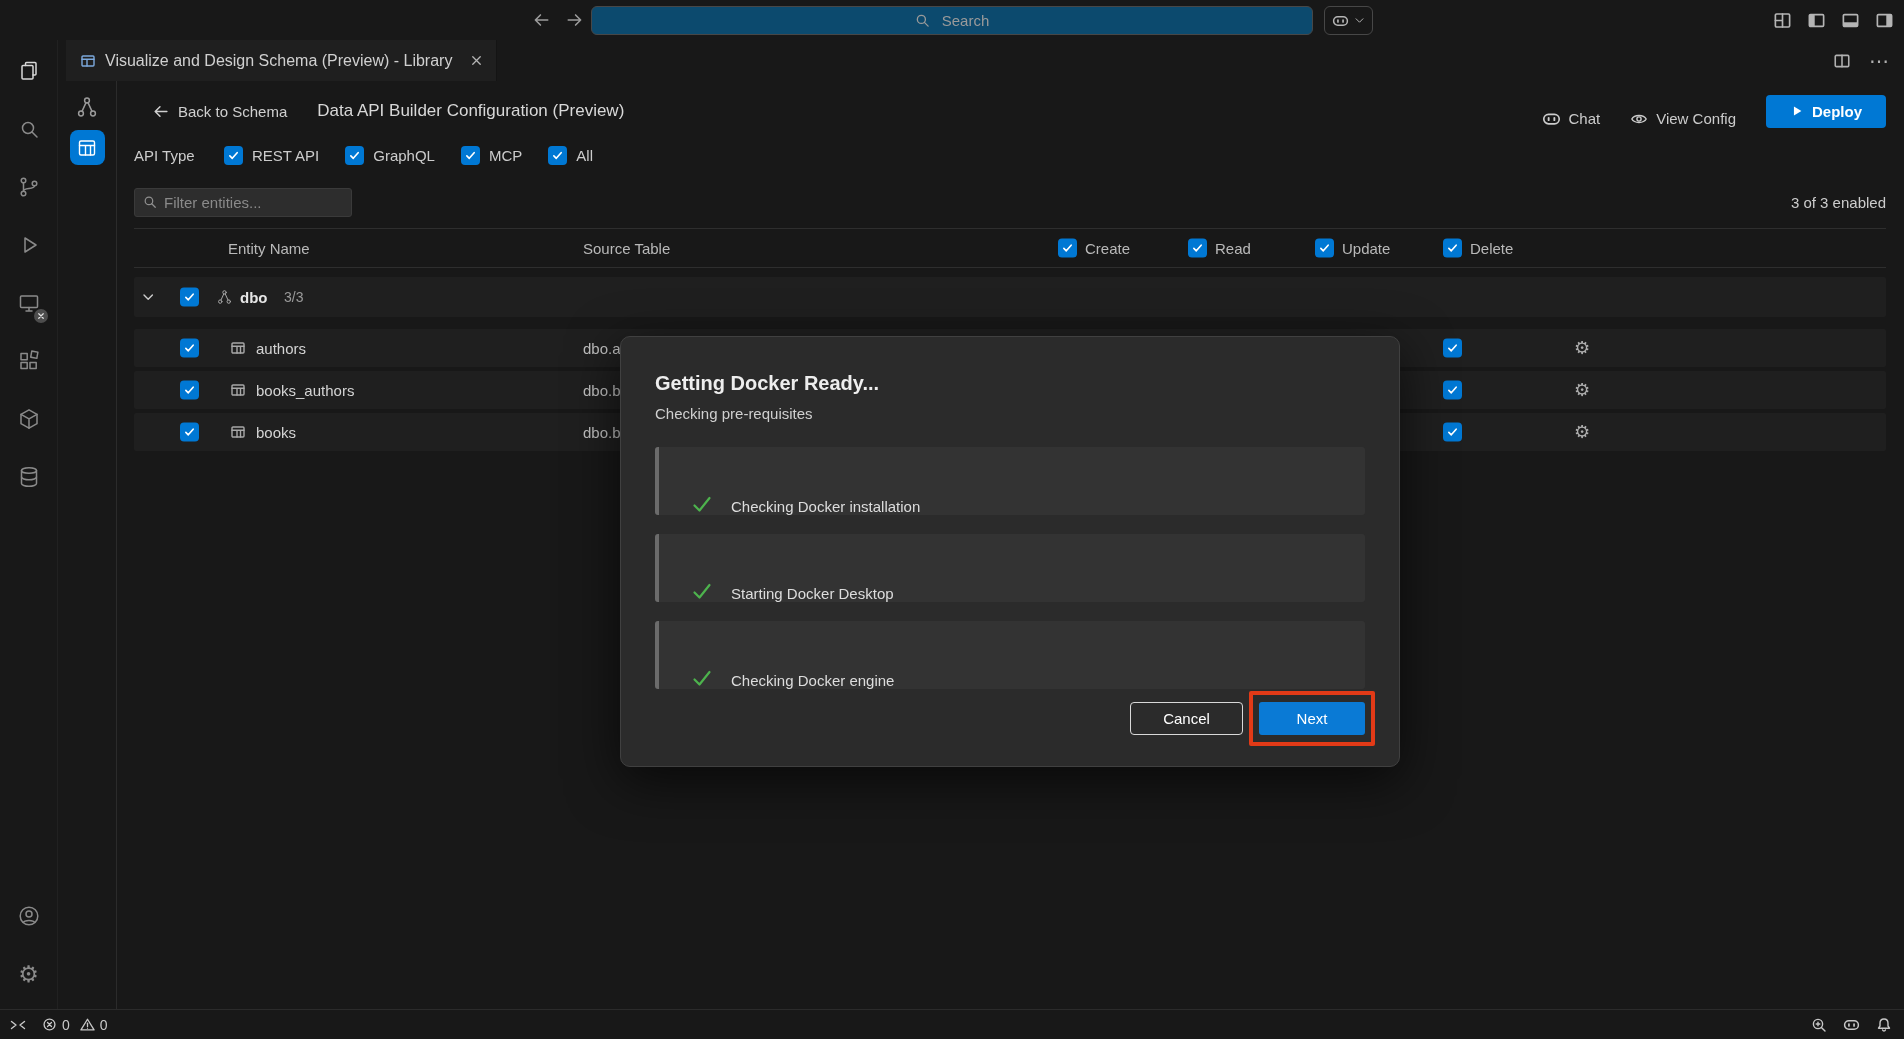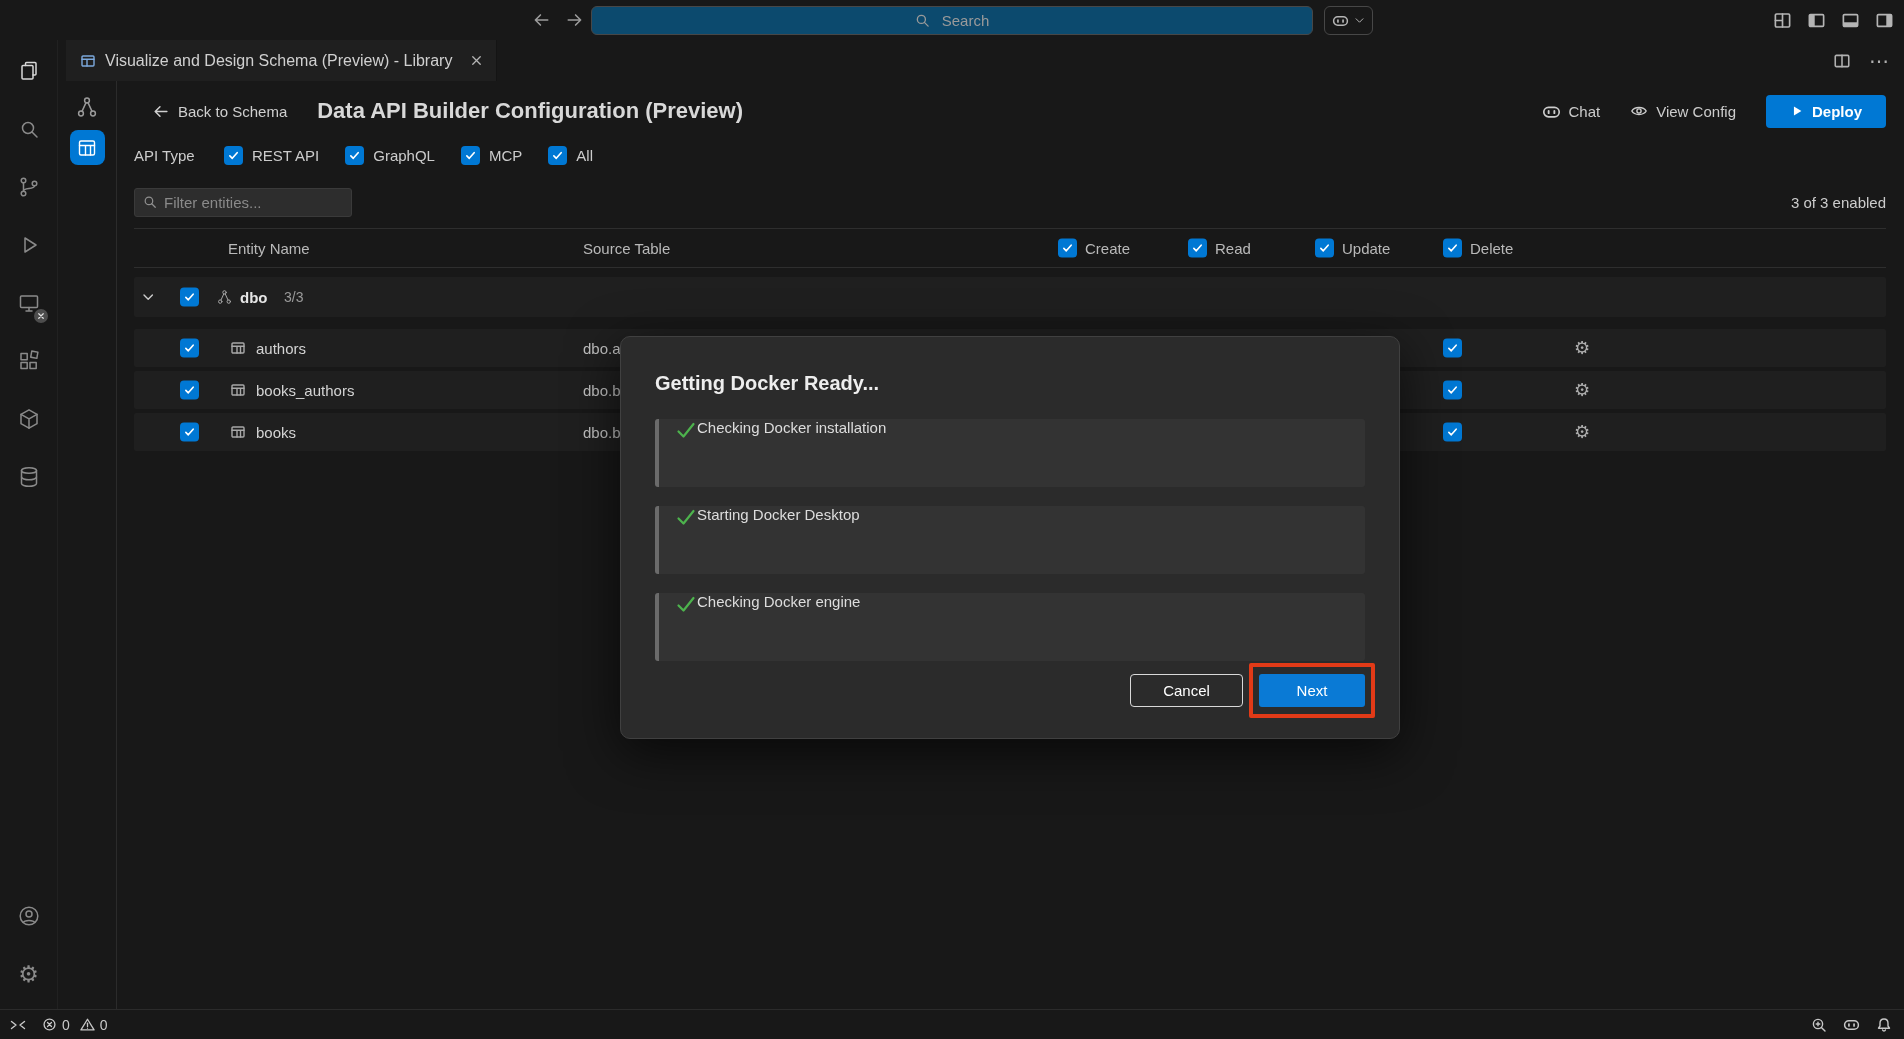--- a/index.html
+++ b/index.html
@@ -38,22 +38,22 @@
   .editor{flex:1;display:flex;min-height:0}
   .viewstrip{flex:0 0 58px;width:58px;background:#181818;display:flex;flex-direction:column;align-items:center;padding-top:14px;gap:11px}
   .vs-item{color:#9a9a9a;display:flex;align-items:center;justify-content:center}
   .vs-item.active{width:35px;height:35px;border-radius:8px;background:#0078d4;color:#fff}
 
   .content{flex:1;position:relative;background:#181818;border-left:1px solid #2b2b2b;padding:0 18px 0 17px;overflow:hidden}
 
   
   .page-header{display:flex;align-items:center;margin-top:13px;height:34px}
   .back{display:flex;align-items:flex-end;gap:9px;margin-left:18px;color:#cfcfcf;cursor:default}
-  .page-title{margin-left:30px;font-size:22px;font-weight:700;color:#d8d8d8}
-  .header-actions{margin-left:auto;display:flex;align-items:center;gap:30px}
+  .page-title{margin-left:30px;font-size:17px;font-weight:400;color:#d8d8d8}
+  .header-actions{margin-left:auto;display:flex;align-items:flex-end;gap:30px}
   .txt-btn{display:flex;align-items:center;gap:8px;color:#ccc}
   .deploy-btn{display:flex;align-items:center;gap:8px;background:#0078d4;color:#fff;height:33px;padding:0 24px;border-radius:4px;font-weight:600}
 
   
   .api-row{display:flex;align-items:center;gap:26px;margin-top:10px;height:34px}
   .api-label{width:64px;color:#ccc}
   .opt{display:flex;align-items:center;gap:9px;color:#ccc}
   .cb{width:19px;height:19px;border-radius:4px;background:#0078d4;display:inline-flex;align-items:center;justify-content:center;flex:0 0 auto}
   .cb svg{width:13px;height:13px;stroke:#fff;stroke-width:2;fill:none;stroke-linecap:round;stroke-linejoin:round}
 
@@ -75,21 +75,21 @@
   .ename{color:#d4d4d4}
   .esrc{color:#c0c0c0}
   .gear{font-size:18px;color:#adadad}
   .ticon{color:#a8a8a8}
 
   
   .dialog{position:absolute;left:620px;top:336px;width:780px;background:#2b2b2b;border:1px solid #404040;border-radius:10px;box-shadow:0 14px 52px rgba(0,0,0,.65);padding:34px 34px 20px;z-index:10}
   .dlg-title{font-size:20px;font-weight:700;color:#eeeeee;line-height:24px}
   .dlg-sub{margin-top:10px;color:#cfcfcf;line-height:18px}
   .steps{margin-top:24px;display:flex;flex-direction:column;gap:19px}
-  .step{height:68px;background:#333333;border-left:4px solid #6b6b6b;border-radius:3px;display:flex;align-items:flex-start;padding-left:16px;color:#dddddd}
+  .step{height:68px;background:#333333;border-left:4px solid #6b6b6b;border-radius:3px;display:flex;align-items:flex-end;gap:18px;padding-left:32px;color:#dddddd}
   .step-check{color:#4db34d}
   .dlg-footer{display:flex;justify-content:flex-end;align-items:center;gap:6px;margin-top:2px}
   .cancel-btn{min-width:113px;height:33px;border:1px solid #d9d9d9;border-radius:4px;color:#fff;display:flex;align-items:center;justify-content:center;font-weight:600;background:transparent}
   .annotation{border:4px solid #e23a17;padding:7px 6px;margin-right:-10px;border-radius:2px}
   .next-btn{min-width:106px;height:33px;background:#0a7ad5;border-radius:3px;color:#fff;font-weight:700;display:flex;align-items:center;justify-content:center}
 
   
   .statusbar{flex:0 0 30px;height:30px;background:#181818;border-top:1px solid #2b2b2b;display:flex;align-items:center;justify-content:space-between;padding:0 12px 0 10px;color:#c8c8c8;font-size:14px}
   .sb-left,.sb-right{display:flex;align-items:center;gap:16px}
   .prob{display:flex;align-items:center;gap:10px}
@@ -635,20 +635,21 @@
           <svg class="ic" width="16" height="16" viewBox="0 0 16 16">
             <path d="M8 2C5.6 2 4 3.8 4 6.2V9l-1.5 2.2h11L12 9V6.2C12 3.8 10.4 2 8 2z"></path>
             <path d="M6.6 13a1.5 1.5 0 0 0 2.8 0"></path>
           </svg>
         </span>
     </div>
   </div>
 
   <div class="dialog">
     <div class="dlg-title">Getting Docker Ready...</div>
+    <div class="dlg-sub">Checking pre-requisites</div>
     <div class="steps">
       <div class="step">
         <span class="step-check">
             <svg width="22" height="22" viewBox="0 0 22 22" fill="none" stroke="currentColor" stroke-width="2.2" stroke-linecap="round" stroke-linejoin="round">
               <path d="M3.5 12.5 8.5 17.5 18.5 5"></path>
             </svg>
           </span>
         <span>Checking Docker installation</span>
       </div>
       <div class="step">

